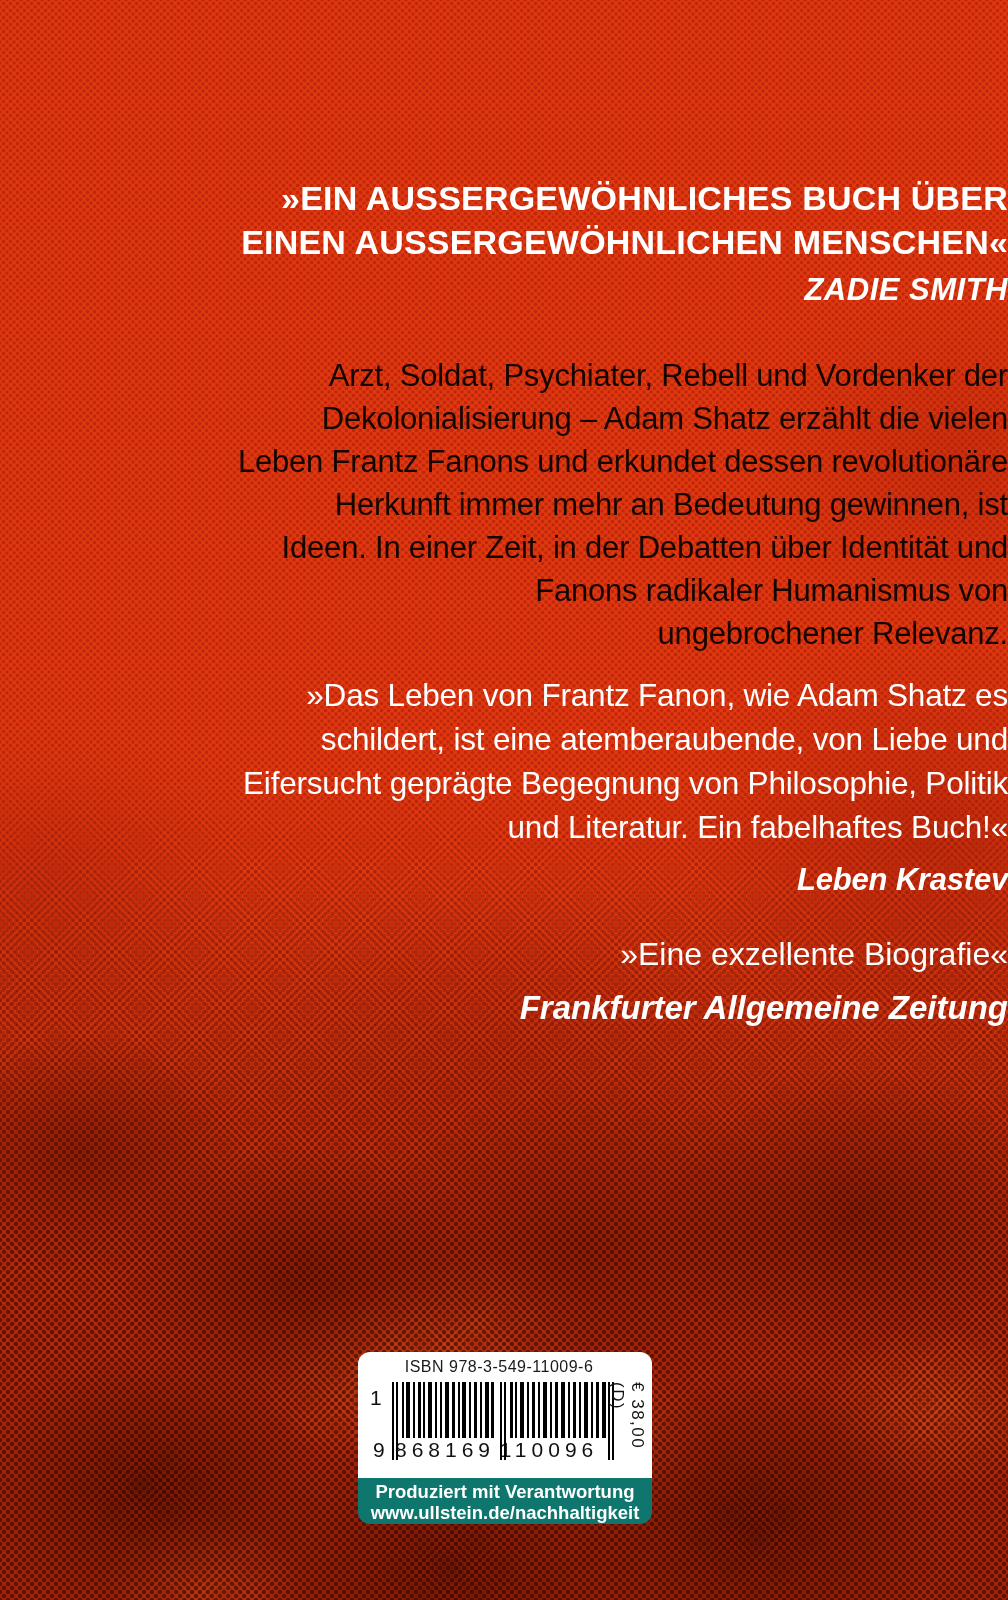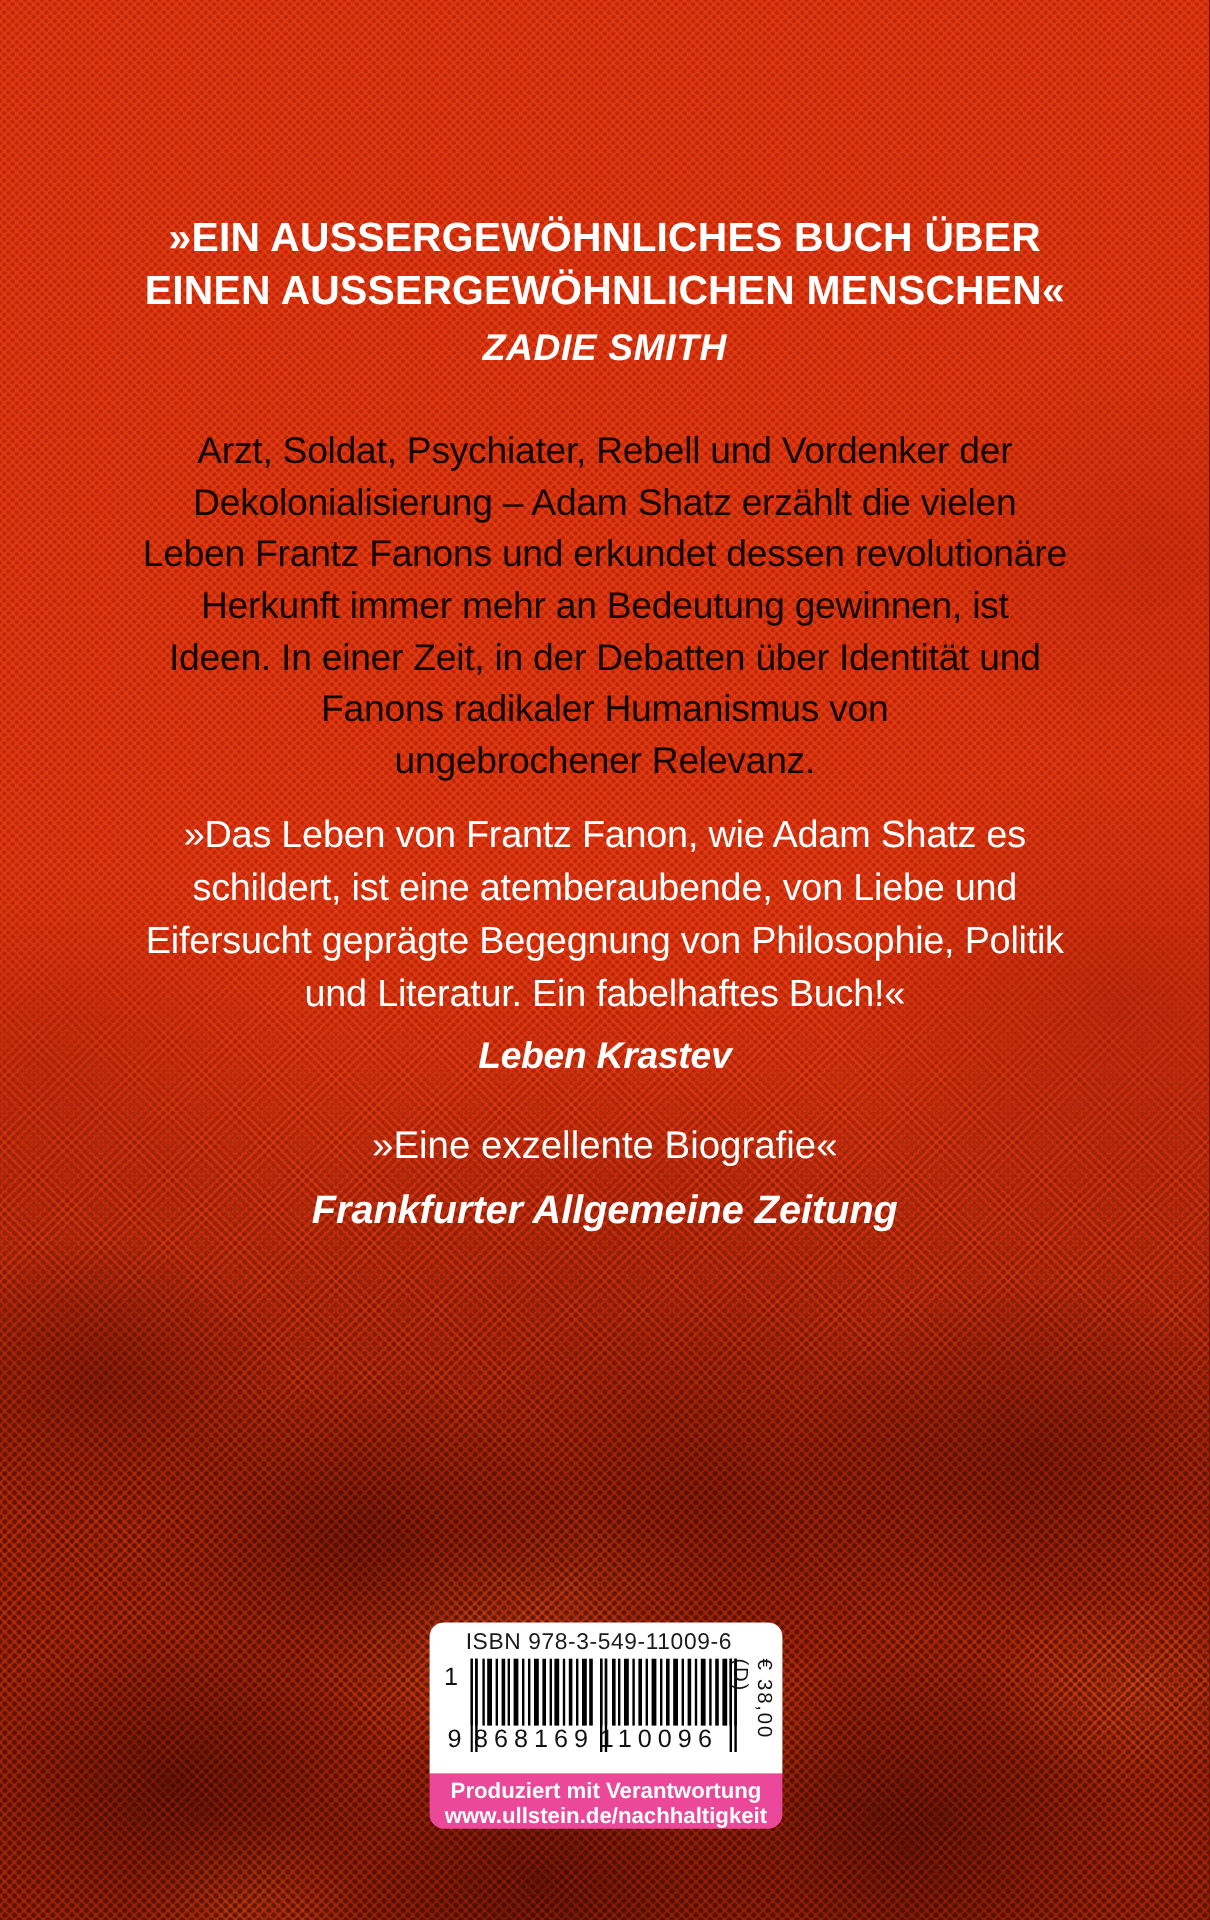--- a/index.html
+++ b/index.html
@@ -45,52 +45,52 @@
     position:absolute;inset:0;
     background-image:
       radial-gradient(circle, rgba(35,5,0,.55) 0 1.8px, rgba(35,5,0,0) 2.6px),
       radial-gradient(circle, rgba(35,5,0,.55) 0 1.8px, rgba(35,5,0,0) 2.6px);
     background-size:8px 8px,8px 8px;
     background-position:0 0,4px 4px;
     -webkit-mask-image:linear-gradient(180deg, transparent 48%, #000 78%);
     mask-image:linear-gradient(180deg, transparent 48%, #000 78%);
   }
   
-  .txt{position:absolute;left:0;width:1008px;text-align:center;}
+  .txt{position:absolute;left:0;width:1008px;text-align:right;}
   .q1{top:176px;color:#ffffff;font-weight:700;font-size:34px;line-height:44px;letter-spacing:.2px;}
   .q1 .attr{font-style:italic;font-size:31px;margin-top:4px;letter-spacing:.5px;}
   .blurb{top:342px;color:#150500;font-weight:500;font-size:31px;line-height:43px;letter-spacing:-.2px;margin-top:12px;}
   .q2{top:673px;color:#ffffff;font-weight:500;font-size:31.5px;line-height:44px;letter-spacing:-.2px;}
   .q2 .attr{font-style:italic;font-weight:700;font-size:31px;margin-top:9px;}
   .q3{top:928px;color:#ffffff;font-weight:500;font-size:32px;line-height:53px;}
   .q3 .attr{font-style:italic;font-weight:700;font-size:33px;}
   
   .label{position:absolute;left:358px;top:1352px;width:294px;}
   .label-white{
     position:relative;background:#ffffff;height:126px;
     border-radius:12px 12px 0 0;color:#161616;
   }
   .isbn{position:absolute;top:6px;left:20px;right:32px;text-align:center;
-        font-size:19px;letter-spacing:.5px;color:#1a1a1a;}
+        font-size:16px;letter-spacing:.5px;color:#1a1a1a;}
   .lead-digit{position:absolute;left:12px;top:34px;font-size:21px;color:#111;}
   .bc-wrap{position:absolute;left:34px;top:30px;width:224px;height:82px;}
   .bc-bars,.bc-guards{position:absolute;top:0;left:0;}
   .bc-digits{
     position:absolute;top:56px;left:-20px;width:244px;height:24px;background:#ffffff;
     display:flex;align-items:flex-start;font-size:21px;line-height:23px;color:#111;
   }
   .bc-digits .d9{width:20px;text-align:left;padding-left:1px;}
   .bc-digits .grp{width:104px;text-align:center;letter-spacing:5px;}
   .price{
     position:absolute;top:30px;right:5px;height:94px;
     writing-mode:vertical-rl;text-orientation:mixed;
     font-size:17px;letter-spacing:1.5px;color:#111;
   }
   .label-black{
-    background:#ec4899;border-radius:0 0 12px 12px;height:46px;
+    background:#0f766e;border-radius:0 0 12px 12px;height:46px;
     color:#ffffff;font-weight:700;font-size:18.5px;line-height:21px;
     text-align:center;padding-top:3px;box-sizing:border-box;
   }
 </style>
 </head>
 <body>
 
 <div class="cover">
 
   <div class="blobs"></div>

